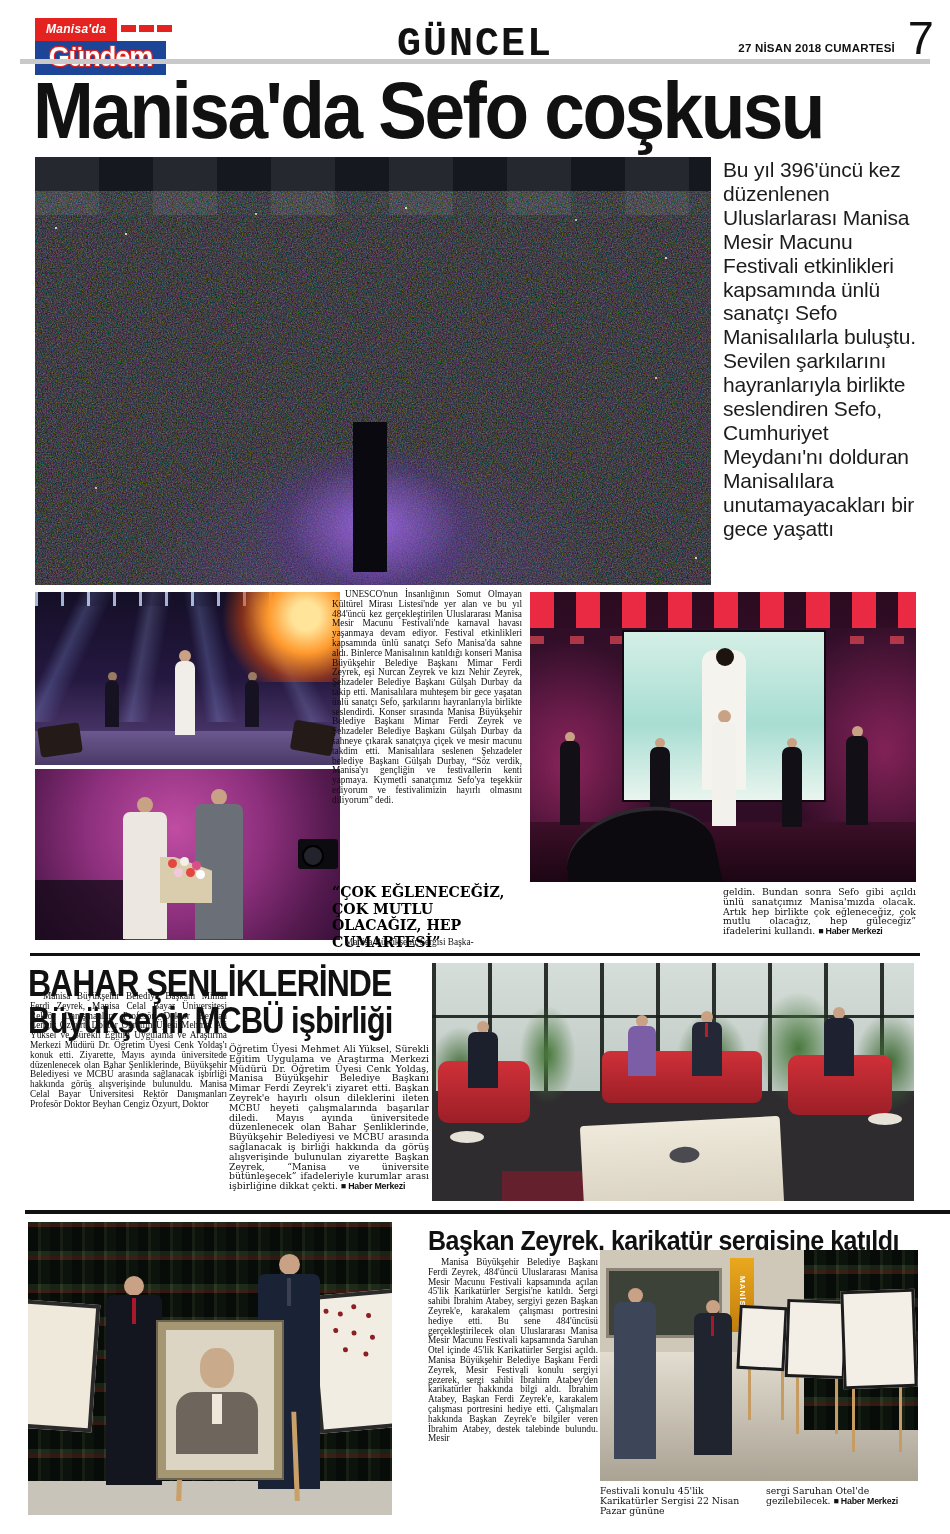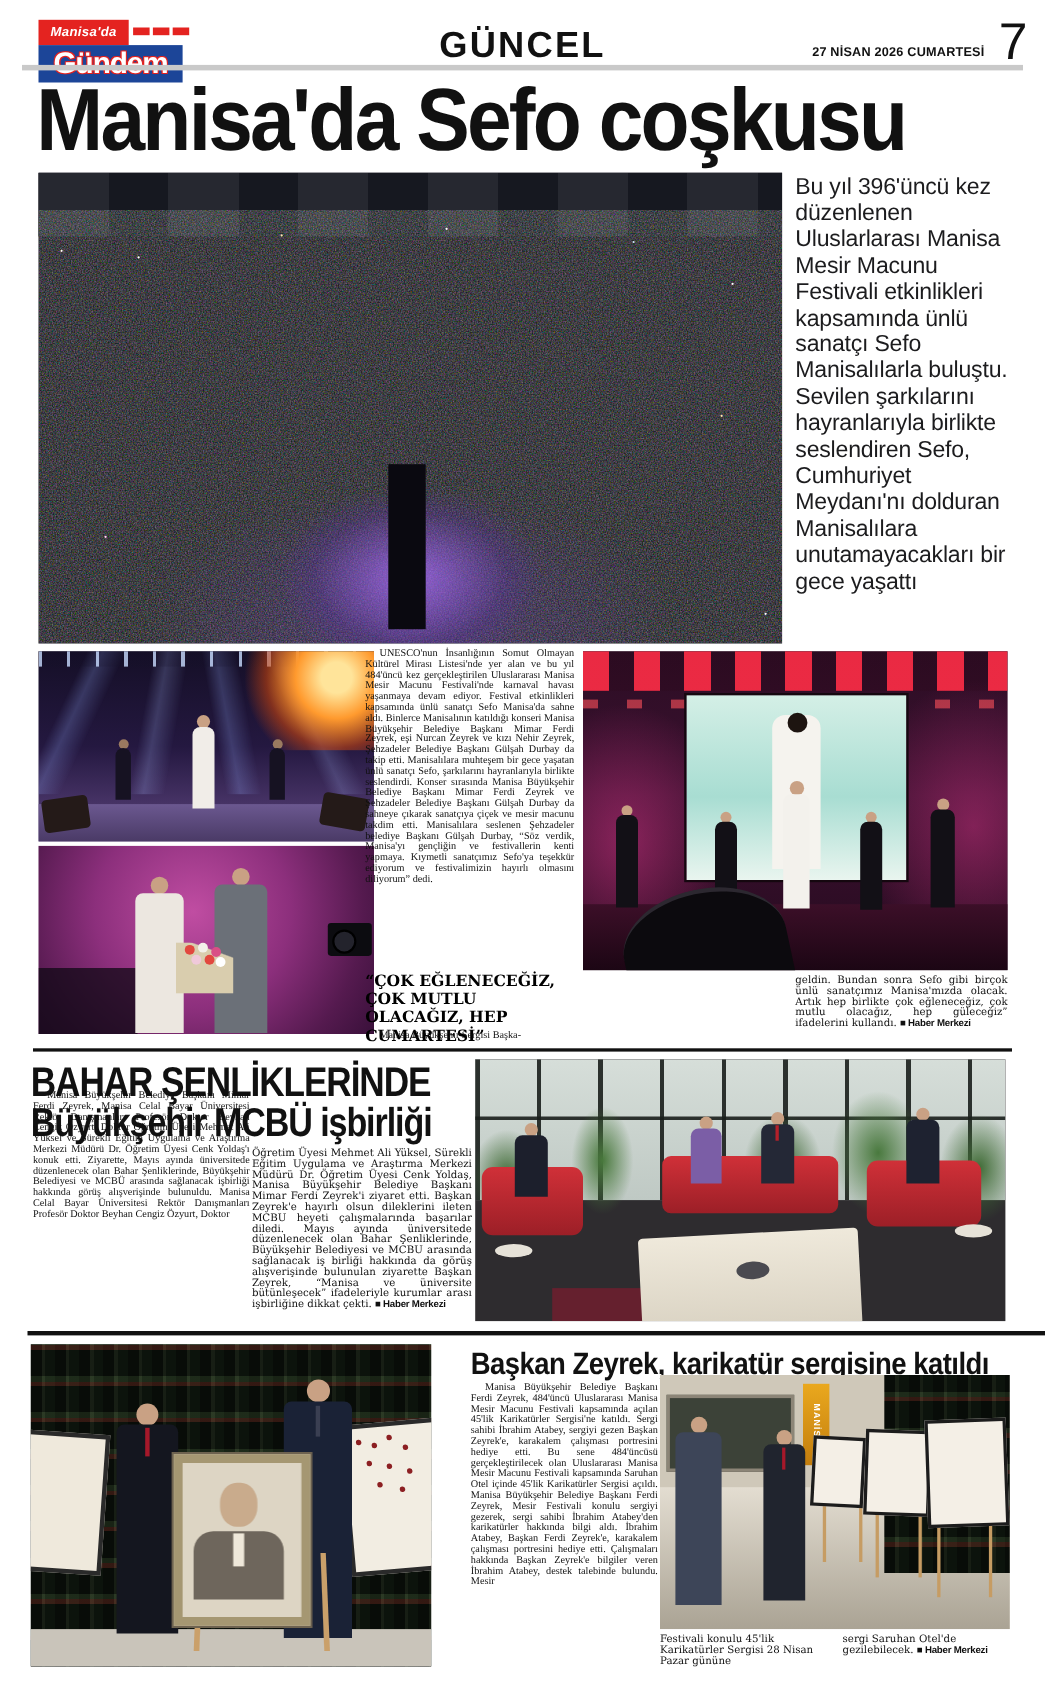--- a/index.html
+++ b/index.html
@@ -9,21 +9,21 @@
   
   .logo-top{position:absolute;left:35px;top:18px;width:82px;height:23px;background:#e42320;
             color:#fff;font-style:italic;font-weight:bold;font-size:12px;line-height:23px;
             text-align:center;letter-spacing:.3px;}
   .logo-contacts{position:absolute;left:121px;top:25px;display:flex;gap:3px;}
   .logo-contacts span{display:block;width:15px;height:7px;background:#e42320;}
   .logo-main{position:absolute;left:35px;top:41px;width:131px;height:34px;background:#1c4598;
              color:#fff;font-weight:bold;font-size:27px;line-height:32px;text-align:center;
              letter-spacing:-1px;text-shadow:1px 1px 0 #e42320,-1px -1px 0 #e42320,1px -1px 0 #e42320,-1px 1px 0 #e42320;}
   .section-label{position:absolute;left:0;right:0;top:22px;text-align:center;
-                 font-family:Liberation Sans, sans-serif;font-weight:bold;font-size:33px;letter-spacing:2px;}
+                 font-family:Liberation Mono, monospace;font-weight:bold;font-size:40px;letter-spacing:2px;}
   .issue-date{position:absolute;right:55px;top:42px;font-size:11.5px;font-weight:bold;letter-spacing:.2px;}
   .page-number{position:absolute;right:16px;top:10px;font-size:47px;font-weight:500;}
   .header-rule{position:absolute;left:20px;top:59px;width:910px;height:5px;background:#c9c9c9;}
 
   
   .main-headline{position:absolute;left:33px;top:64px;font-size:73px;font-weight:bold;
                  letter-spacing:-2.5px;white-space:nowrap;transform:scaleY(1.10);transform-origin:top left;}
   .bahar-h1{position:absolute;left:28px;top:962px;font-size:32px;font-weight:bold;letter-spacing:-1px;
             white-space:nowrap;transform:scaleY(1.18);transform-origin:top left;}
   .bahar-h2{position:absolute;left:28px;top:1000px;font-size:31px;font-weight:bold;letter-spacing:-1px;
@@ -178,21 +178,21 @@
   <div>
     <div class="logo-top">Manisa'da</div>
     <div class="logo-contacts">
       <span></span>
       <span></span>
       <span></span>
     </div>
     <div class="logo-main">Gündem</div>
   </div>
   <div class="section-label">GÜNCEL</div>
-  <div class="issue-date">27 NİSAN 2026 CUMARTESİ</div>
+  <div class="issue-date">27 NİSAN 2018 CUMARTESİ</div>
   <div class="page-number">7</div>
   <div class="header-rule"></div>
 
   <h1 class="main-headline" style="margin:0">Manisa'da Sefo coşkusu</h1>
 
   <div class="photo ph-aerial" aria-label="Gece hava fotoğrafı: Cumhuriyet Meydanı'nı dolduran konser kalabalığı">
     <div class="bld"></div>
     <svg class="noise" width="676" height="394">
       <filter id="crowdNoise">
           <feTurbulence type="fractalNoise" baseFrequency="0.8" numOctaves="3" seed="7"></feTurbulence>
@@ -281,21 +281,21 @@
         <div class="b" style="height:89px;background:#121016"></div>
     </div>
     <div class="spk"></div>
   </div>
 
   <div class="subhead">“ÇOK EĞLENECEĞİZ, ÇOK MUTLU OLACAĞIZ, HEP CUMARTESİ”</div>
   <div class="col serif c-mid2">
     <p class="indent">Manisa Büyükşehir Sergisi Başka-</p>
   </div>
   <div class="col serif c-3">
-    <p><span>geldin. Bundan sonra Sefo gibi birçok ünlü sanatçımız Manisa'mızda olacak. Artık hep birlikte çok eğleneceğiz, çok mutlu olacağız, hep güleceğiz” ifadelerini kullandı.</span> <b class="byline">■ Haber Merkezi</b></p>
+    <p><span>geldin. Bundan sonra Sefo gibi açıldı ünlü sanatçımız Manisa'mızda olacak. Artık hep birlikte çok eğleneceğiz, çok mutlu olacağız, hep güleceğiz” ifadelerini kullandı.</span> <b class="byline">■ Haber Merkezi</b></p>
   </div>
 
   <div class="rule rule-1"></div>
 
   <div class="bahar-h1">BAHAR ŞENLİKLERİNDE</div>
   <div class="bahar-h2">Büyükşehir MCBÜ işbirliği</div>
   <div class="col serif bahar-c1">
     <p class="indent">Manisa Büyükşehir Belediye Başkanı Mimar Ferdi Zeyrek, Manisa Celal Bayar Üniversitesi Rektör Danışmanları Profesör Doktor Beyhan Cengiz Özyurt, Doktor Öğretim Üyesi Mehmet Ali Yüksel ve Sürekli Eğitim Uygulama ve Araştırma Merkezi Müdürü Dr. Öğretim Üyesi Cenk Yoldaş'ı konuk etti. Ziyarette, Mayıs ayında üniversitede düzenlenecek olan Bahar Şenliklerinde, Büyükşehir Belediyesi ve MCBÜ arasında sağlanacak işbirliği hakkında görüş alışverişinde bulunuldu. Manisa Celal Bayar Üniversitesi Rektör Danışmanları Profesör Doktor Beyhan Cengiz Özyurt, Doktor</p>
   </div>
   <div class="col serif bahar-c2">
@@ -382,19 +382,19 @@
         <div class="b" style="height:157px;background:#3d4558"></div>
     </div>
     <div class="fig" style="left:94px;top:50px;width:38px;height:156px">
       <div class="h" style="width:14px;height:14px"></div>
         <div class="b" style="height:142px;background:#20242e"></div>
       <div class="tie" style="left:17px;top:16px;width:3px;height:20px;background:#a6182a;position:absolute"></div>
     </div>
   </div>
 
   <div class="col serif cap-1">
-    <p>Festivali konulu 45'lik Karikatürler Sergisi 28 Nisan Pazar gününe</p>
+    <p>Festivali konulu 45'lik Karikatürler Sergisi 22 Nisan Pazar gününe</p>
   </div>
   <div class="col serif cap-2">
     <p><span>sergi Saruhan Otel'de gezilebilecek.</span> <b class="byline">■ Haber Merkezi</b></p>
   </div>
 
 </div>
 
 </body></html>

